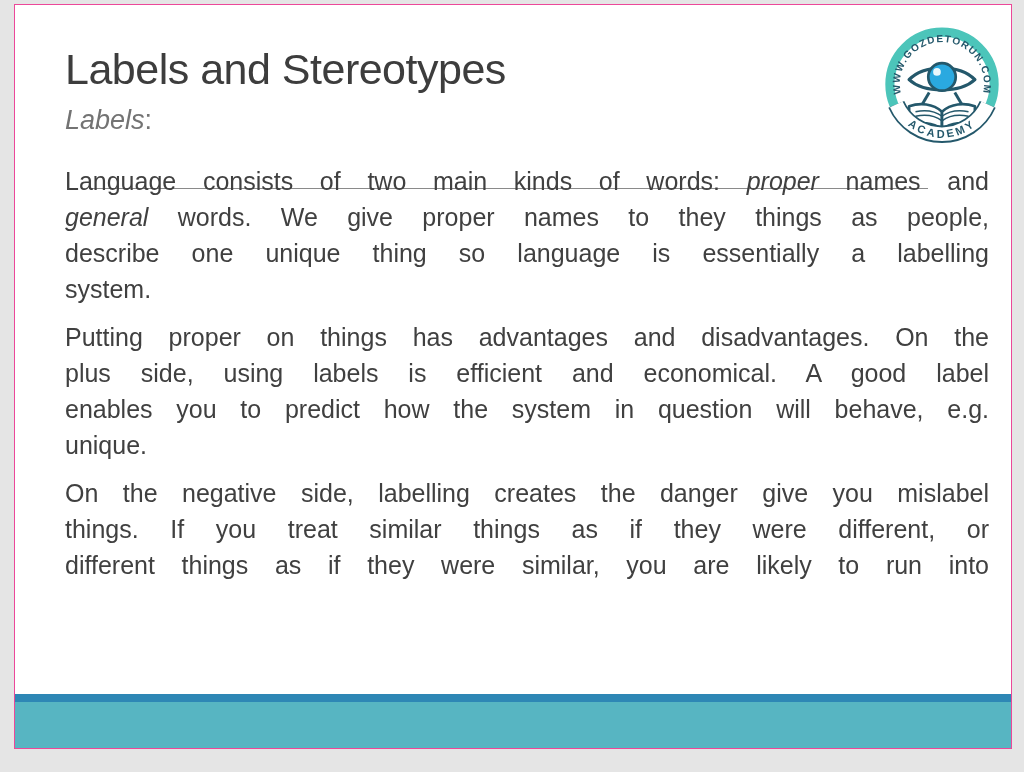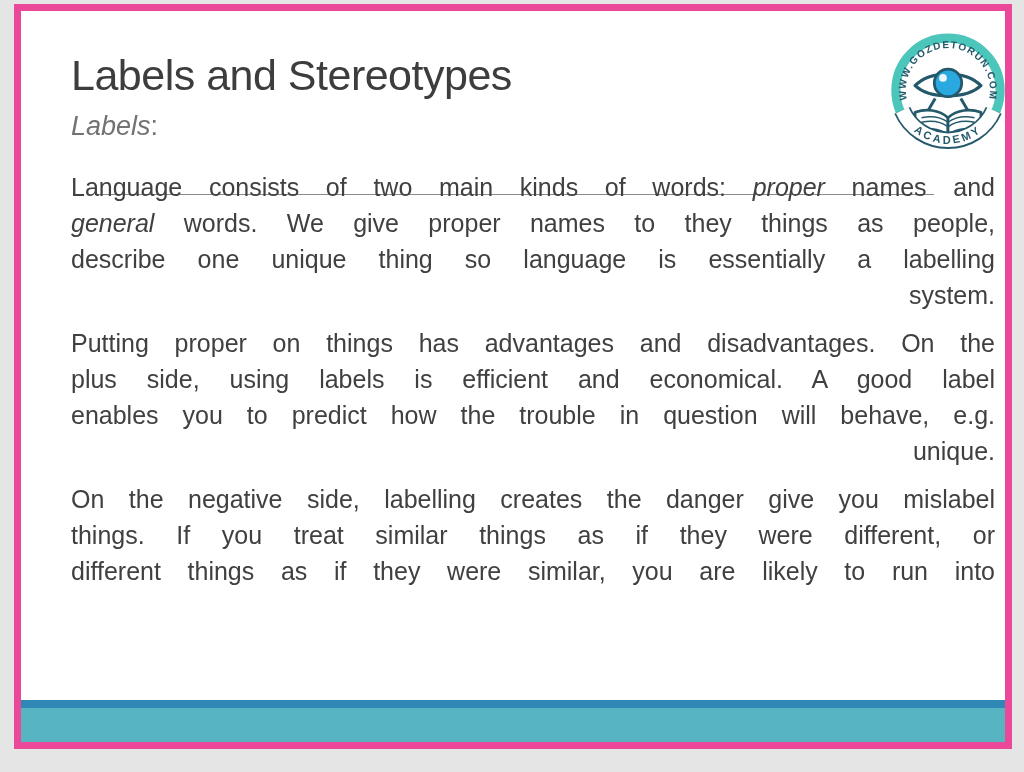--- a/index.html
+++ b/index.html
@@ -4,39 +4,39 @@
 <style>
   html,body{margin:0;padding:0;}
   body{
     width:1024px;height:772px;
     background:#e5e5e5;
     font-family:"Liberation Sans", sans-serif;
     position:relative;overflow:hidden;
   }
   .slide{
     position:absolute;left:14px;top:4px;width:998px;height:745px;
-    background:#ffffff;border:7px solid #ec4899;box-sizing:border-box;
+    background:#ffffff;border:1px solid #ec4899;box-sizing:border-box;
     overflow:hidden;
   }
   .slide-title{
     position:absolute;left:50px;top:40px;width:700px;
     font-size:43px;line-height:1.15;letter-spacing:-0.5px;
     color:#3d3d3d;
   }
   .slide-subtitle{
     position:absolute;left:50px;top:100px;
     font-size:27px;color:#737373;
   }
   .slide-subtitle .it{font-style:italic;}
   .body-text{
     position:absolute;left:50px;top:146px;width:924px;
     font-size:25px;line-height:36px;color:#404040;
   }
   .para{margin:12px 0 10px 0;padding:0;}
-  .line{text-align:right;}
+  .line{text-align:left;}
   .line.just{text-align:justify;text-align-last:justify;}
   .line em{font-style:italic;}
   .divider{
     position:absolute;left:74px;top:183px;width:839px;height:0;
     border-top:1px solid #8a8a8a;
   }
   .stripe-dark{
     position:absolute;left:0;top:689px;width:998px;height:8px;
     background:#2e87b5;
   }
@@ -64,21 +64,21 @@
     <div class="body-text">
       <div class="para">
           <div class="line just"><span>Language consists of two main kinds of words: </span><em>proper</em><span> names and</span></div>
           <div class="line just"><em>general</em><span> words. We give proper names to they things as people,</span></div>
           <div class="line just"><span>describe one unique thing so language is essentially a labelling</span></div>
           <div class="line"><span>system.</span></div>
         </div>
       <div class="para">
           <div class="line just"><span>Putting proper on things has advantages and disadvantages. On the</span></div>
           <div class="line just"><span>plus side, using labels is efficient and economical. A good label</span></div>
-          <div class="line just"><span>enables you to predict how the trouble in question will behave, e.g.</span></div>
+          <div class="line just"><span>enables you to predict how the system in question will behave, e.g.</span></div>
           <div class="line"><span>unique.</span></div>
         </div>
       <div class="para">
           <div class="line just"><span>On the negative side, labelling creates the danger give you mislabel</span></div>
           <div class="line just"><span>things. If you treat similar things as if they were different, or</span></div>
           <div class="line just"><span>different things as if they were similar, you are likely to run into</span></div>
         </div>
     </div>
 
     <div class="stripe-dark"></div>

